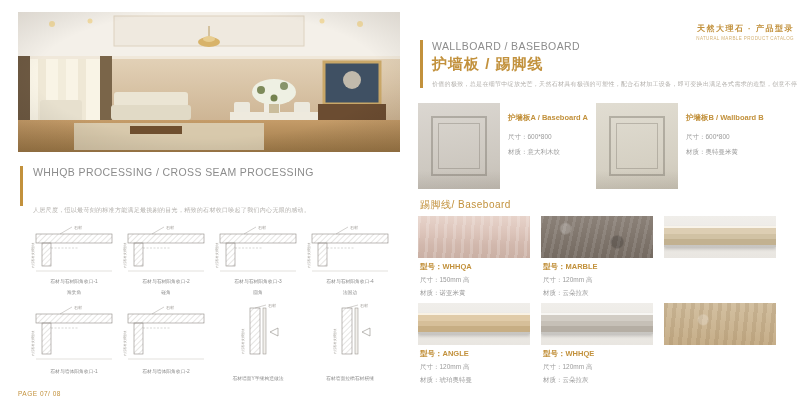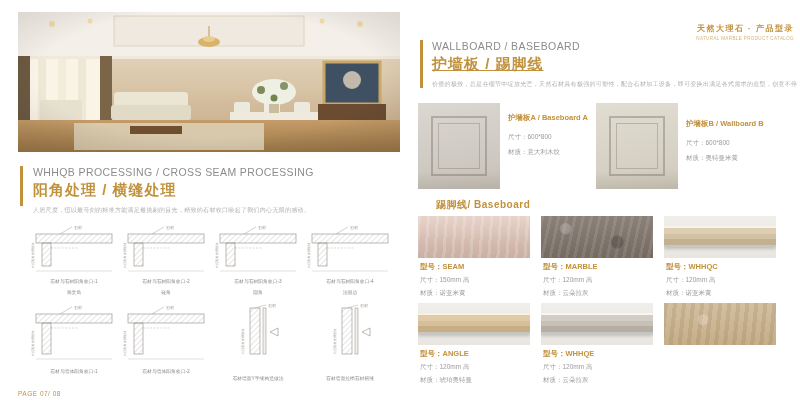--- a/index.html
+++ b/index.html
@@ -30,21 +30,21 @@
   
   .wb-photo{width:82px;height:86px;background:linear-gradient(170deg,#dbd7d1 0%,#cdc8c0 70%,#c5bfb6 100%);}
   .wb-photo.wb-b{background:linear-gradient(170deg,#e1ddd2 0%,#d5d0c3 70%,#ccc6b8 100%);}
   .wb-frame-outer{position:absolute;left:13px;right:13px;top:13px;bottom:13px;border:2px solid rgba(110,104,94,.38);}
   .wb-frame-inner{position:absolute;left:5px;right:5px;top:5px;bottom:5px;border:1px solid rgba(110,104,94,.32);}
   .wb-shade{position:absolute;left:0;right:0;bottom:0;height:18px;background:linear-gradient(180deg,rgba(0,0,0,0),rgba(60,50,40,.10));}
   .wb-name{font-size:7.5px;font-weight:bold;color:var(--accent);}
   .wb-line{font-size:6.5px;color:#9b9b9b;}
 
   
-  .bb-h{font-size:10px;font-weight:bold;color:var(--accent);letter-spacing:.5px;margin-left:16px;}
+  .bb-h{font-size:10px;font-weight:normal;color:var(--accent);letter-spacing:.5px;}
 
   
   .bb{width:112px;height:42px;position:absolute;overflow:hidden;}
   .bb-a{background:
       repeating-linear-gradient(94deg,rgba(255,255,255,.18) 0 3px,rgba(0,0,0,0) 3px 9px),
       linear-gradient(180deg,#e7d3ca 0%,#dcc4ba 40%,#d1b7ac 70%,#cab0a4 100%);}
   .bb-b{background:
       radial-gradient(circle at 22% 30%,rgba(255,255,255,.20) 0 5%,rgba(0,0,0,0) 7%),
       radial-gradient(circle at 68% 62%,rgba(0,0,0,.18) 0 7%,rgba(0,0,0,0) 9%),
       repeating-linear-gradient(102deg,rgba(255,255,255,.10) 0 3px,rgba(0,0,0,0) 3px 8px),
@@ -120,21 +120,20 @@
       <rect x="22" y="88" width="42" height="22" rx="3" fill="#e7e0ce"></rect>
       <rect y="108" width="382" height="32" fill="url(#floorg)"></rect>
       <rect x="56" y="111" width="190" height="27" fill="#dccfb5" opacity=".9"></rect>
       <rect x="112" y="114" width="52" height="8" fill="#6f4f2f"></rect>
       <rect width="382" height="140" fill="url(#vig)"></rect>
     </svg>
   </div>
 
   <div class="abs bar" style="left:20px;top:166px;height:40px;"></div>
   <div class="abs h-en" style="left:33px;top:166px;">WHHQB PROCESSING / CROSS SEAM PROCESSING</div>
-  <div class="abs h-cn" style="left:33px;top:181px;">阳角处理 / 横缝处理</div>
   <div class="abs desc" style="left:33px;top:206px;">人居尺度，恒以最苛刻的标准方能满足最挑剔的目光，精致的石材收口唤起了我们内心无限的感动。</div>
 
   <div class="abs diagram-fig" style="left:30px;top:222px;"><svg width="88" height="52" viewBox="0 0 88 52">
         <defs>
           <pattern id="hp0" width="4" height="4" patternUnits="userSpaceOnUse" patternTransform="rotate(45)">
             <line x1="0" y1="0" x2="0" y2="4" stroke="#b8b4ae" stroke-width="0.7"></line>
           </pattern>
         </defs>
         <rect x="6" y="12" width="76" height="9" fill="url(#hp0)" stroke="#8f8b85" stroke-width="0.6"></rect>
         <rect x="12" y="21" width="9" height="23" fill="url(#hp0)" stroke="#8f8b85" stroke-width="0.6"></rect>
@@ -251,70 +250,65 @@
       </svg></div>
   <div class="abs diag-cap" style="left:30px;top:368px;">石材与墙体阳角收口-1</div>
   <div class="abs diag-cap" style="left:122px;top:368px;">石材与墙体阳角收口-2</div>
   <div class="abs diag-cap" style="left:214px;top:375px;">石材墙面Y字缝构造做法</div>
   <div class="abs diag-cap" style="left:306px;top:375px;">石材墙面拉槽石材横缝</div>
 
   <div class="abs page-num" style="left:18px;top:390px;">PAGE 07/ 08</div>
 
   <div class="abs bar" style="left:420px;top:40px;height:48px;"></div>
   <div class="abs h-en" style="left:432px;top:40px;">WALLBOARD / BASEBOARD</div>
-  <div class="abs h-cn" style="left:432px;top:55px;text-decoration:underline;">护墙板 / 踢脚线</div>
+  <div class="abs h-cn" style="left:432px;top:55px;">护墙板 / 踢脚线</div>
   <div class="abs desc" style="left:432px;top:80px;">价值的极致，总是在细节中绽放光芒，天然石材具有极强的可塑性，配合石材加工设备，即可变换出满足各式需求的造型，创意不停，变换不停。</div>
 
   <div class="abs wb-photo" style="left:418px;top:103px;">
     <div class="wb-frame-outer">
       <div class="wb-frame-inner"></div>
     </div>
     <div class="wb-shade"></div>
   </div>
   <div class="abs" style="left:508px;top:113px;width:110px;">
     <div class="wb-name">护墙板A / Baseboard A</div>
     <div class="wb-line" style="margin-top:10px;">尺寸：600*800</div>
     <div class="wb-line" style="margin-top:6px;">材质：意大利木纹</div>
   </div>
 
   <div class="abs wb-photo wb-b" style="left:596px;top:103px;">
     <div class="wb-frame-outer">
       <div class="wb-frame-inner"></div>
     </div>
     <div class="wb-shade"></div>
   </div>
-  <div class="abs" style="left:686px;top:113px;width:110px;margin-top:6px;">
+  <div class="abs" style="left:686px;top:113px;width:110px;">
     <div class="wb-name">护墙板B / Wallboard B</div>
     <div class="wb-line" style="margin-top:10px;">尺寸：600*800</div>
     <div class="wb-line" style="margin-top:6px;">材质：奥特曼米黄</div>
   </div>
 
   <div class="abs bb-h" style="left:420px;top:198px;">踢脚线/ Baseboard</div>
 
   <div class="bb bb-a" style="left:418px;top:216px;"></div>
   <div class="bb bb-b" style="left:541px;top:216px;"></div>
   <div class="bb bb-c" style="left:664px;top:216px;">
     <div class="bb-strip strip-c"></div>
   </div>
 
   <div class="abs" style="left:420px;top:262px;">
-    <div class="wb-name">型号：SEAM</div>
+    <div class="wb-name">型号：WHHQA</div>
     <div class="wb-line" style="margin-top:4px;">尺寸：150mm 高</div>
     <div class="wb-line" style="margin-top:4px;">材质：诺亚米黄</div>
   </div>
   <div class="abs" style="left:543px;top:262px;">
     <div class="wb-name">型号：MARBLE</div>
     <div class="wb-line" style="margin-top:4px;">尺寸：120mm 高</div>
     <div class="wb-line" style="margin-top:4px;">材质：云朵拉灰</div>
   </div>
-  <div class="abs" style="left:666px;top:262px;">
-    <div class="wb-name">型号：WHHQC</div>
-    <div class="wb-line" style="margin-top:4px;">尺寸：120mm 高</div>
-    <div class="wb-line" style="margin-top:4px;">材质：诺亚米黄</div>
-  </div>
 
   <div class="bb bb-d" style="left:418px;top:303px;">
     <div class="bb-strip strip-d"></div>
   </div>
   <div class="bb bb-e" style="left:541px;top:303px;">
     <div class="bb-strip strip-e"></div>
   </div>
   <div class="bb bb-f" style="left:664px;top:303px;"></div>
 
   <div class="abs" style="left:420px;top:349px;">

